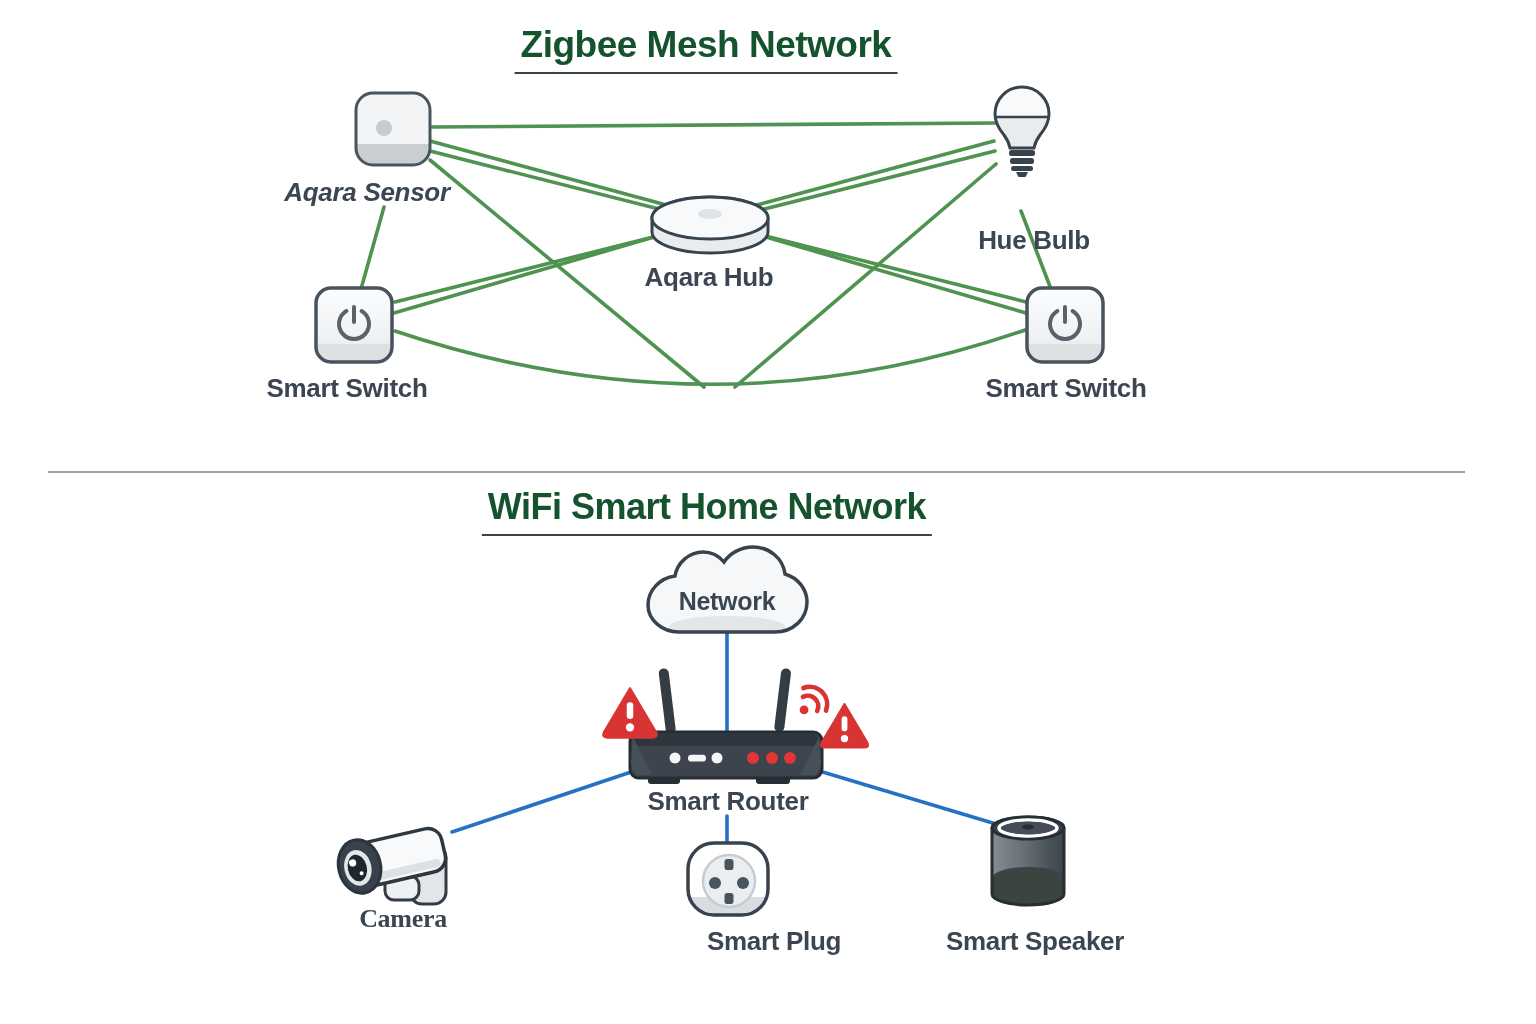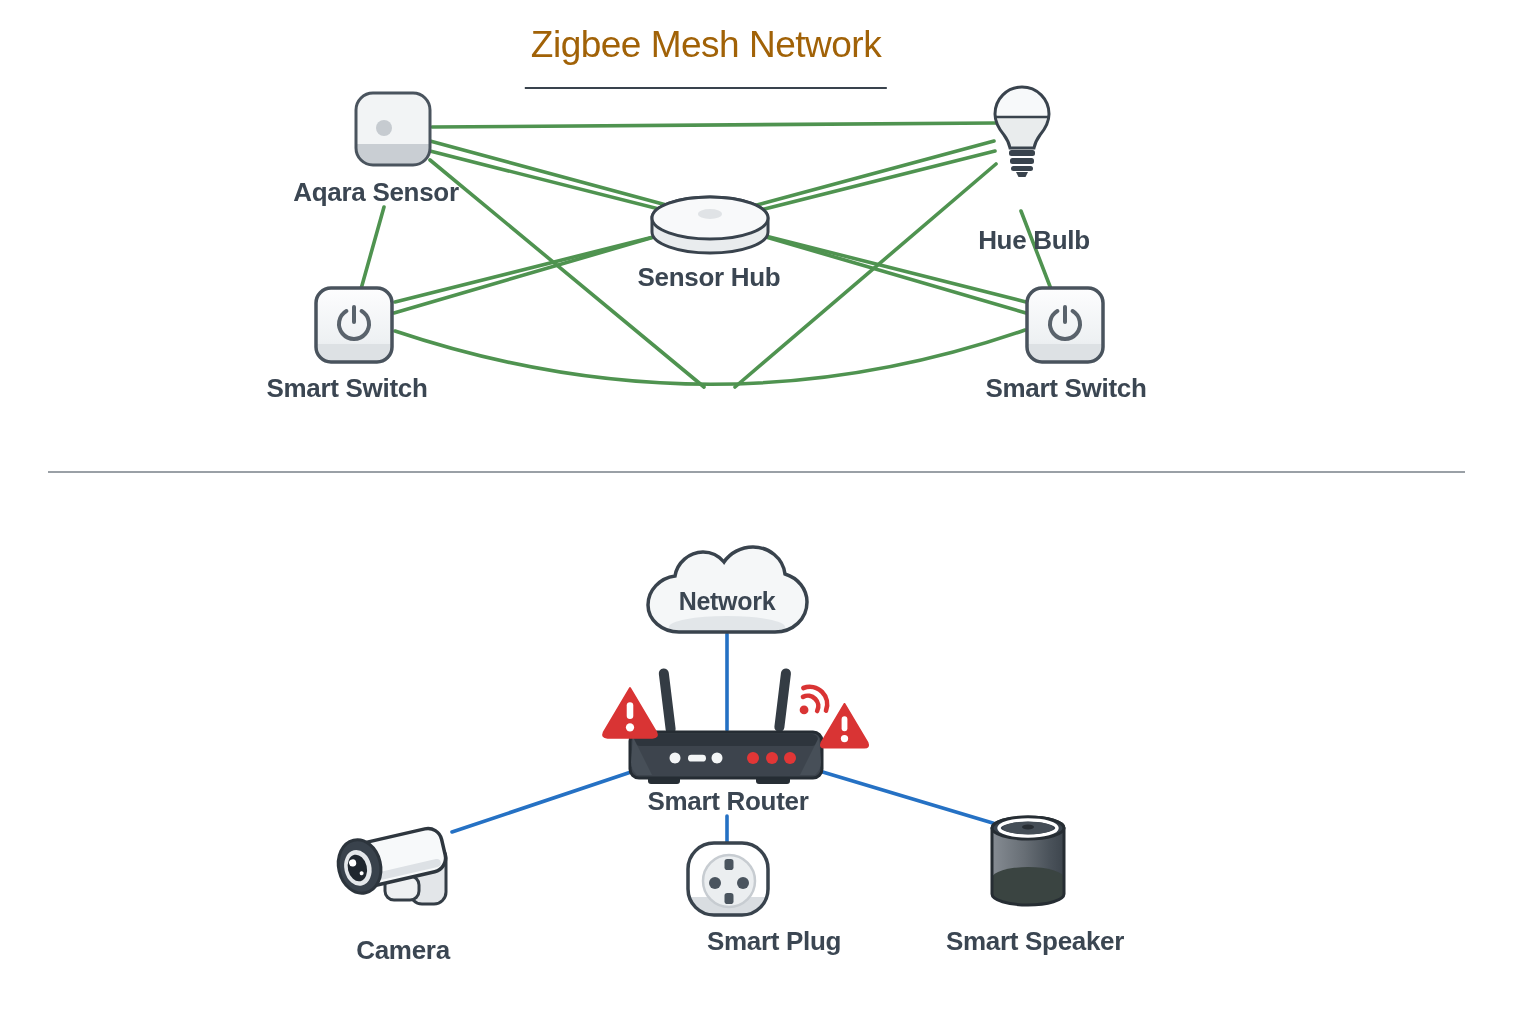--- a/index.html
+++ b/index.html
@@ -9,22 +9,22 @@
   }
   .layer{position:absolute;left:0;top:0;}
   .icon{position:absolute;overflow:visible;}
   .label{
     position:absolute;transform:translateX(-50%);white-space:nowrap;
     font-weight:700;font-size:26px;color:#3b4652;letter-spacing:-0.3px;
   }
   .label.small{font-size:25px;}
   .section-title{
     position:absolute;transform:translateX(-50%);white-space:nowrap;
-    font-weight:400;color:#a16207;letter-spacing:-0.5px;
-    border-bottom:2.5px solid #39434d;padding:0 6px 21px 6px;
+    font-weight:700;color:#14532d;letter-spacing:-0.5px;
+    border-bottom:2.5px solid #39434d;padding:0 6px 6px 6px;
   }
   .divider{position:absolute;height:2px;background:#9aa0a6;}
 </style>
 </head>
 <body>
 
 <div class="canvas">
 
   
   <svg width="0" height="0" aria-hidden="true">
@@ -77,20 +77,21 @@
       <line x1="816" y1="770" x2="996" y2="824"></line>
       <line x1="727" y1="816" x2="727" y2="845"></line>
     </g>
   </svg>
 
   
   <div class="divider" style="left:48px;top:471px;width:1417px;"></div>
 
   
   <div class="section-title" style="left:706px;top:24px;font-size:37px;">Zigbee Mesh Network</div>
+  <div class="section-title" style="left:707px;top:486px;font-size:36px;">WiFi Smart Home Network</div>
 
   
 
   <svg class="icon" style="left:352px;top:89px;" width="82" height="80" viewBox="0 0 82 80">
     <rect x="4" y="4" width="74" height="72" rx="17" fill="#f2f4f5"></rect>
     <rect x="4" y="55" width="74" height="21" fill="#c9ced3" clip-path="url(#cpSensor)"></rect>
     <rect x="4" y="4" width="74" height="72" rx="17" fill="none" stroke="#4a545e" stroke-width="3"></rect>
     <circle cx="32" cy="39" r="8" fill="#c6cbd0"></circle>
   </svg>
 
@@ -221,25 +222,25 @@
     <path d="M6,16 A36,11 0 0 1 78,16 L78,82 A36,11 0 0 1 6,82 Z" fill="url(#gradSpk)"></path>
     <path d="M6,66 L6,82 A36,11 0 0 0 78,82 L78,66 A36,11 0 0 0 6,66 Z" fill="#3a4441"></path>
     <path d="M6,16 A36,11 0 0 1 78,16 L78,82 A36,11 0 0 1 6,82 Z" fill="none" stroke="#262d33" stroke-width="3"></path>
     <ellipse cx="42" cy="16" rx="36" ry="11" fill="#39424c" stroke="#262d33" stroke-width="3"></ellipse>
     <ellipse cx="42" cy="16" rx="29" ry="8" fill="none" stroke="#ffffff" stroke-width="3.5"></ellipse>
     <ellipse cx="42" cy="16" rx="25" ry="6.5" fill="#454e57"></ellipse>
     <ellipse cx="42" cy="15" rx="6" ry="2.4" fill="#272d33"></ellipse>
   </svg>
 
   
-  <div class="label" style="left:376px;top:177px;">Aqara Sensor</div>
+  <div class="label" style="left:367px;top:177px;font-style:italic;">Aqara Sensor</div>
   <div class="label" style="left:1034px;top:177px;margin-top:48px;">Hue Bulb</div>
-  <div class="label" style="left:709px;top:262px;">Sensor Hub</div>
+  <div class="label" style="left:709px;top:262px;">Aqara Hub</div>
   <div class="label" style="left:347px;top:373px;">Smart Switch</div>
   <div class="label" style="left:1066px;top:373px;">Smart Switch</div>
 
   <div class="label small" style="left:727px;top:587px;">Network</div>
   <div class="label" style="left:728px;top:786px;">Smart Router</div>
-  <div class="label" style="left:403px;top:935px;">Camera</div>
+  <div class="label" style="left:403px;top:904px;font-family:Liberation Serif, serif;">Camera</div>
   <div class="label" style="left:774px;top:926px;">Smart Plug</div>
   <div class="label" style="left:1035px;top:926px;">Smart Speaker</div>
 
 </div>
 
 </body></html>

